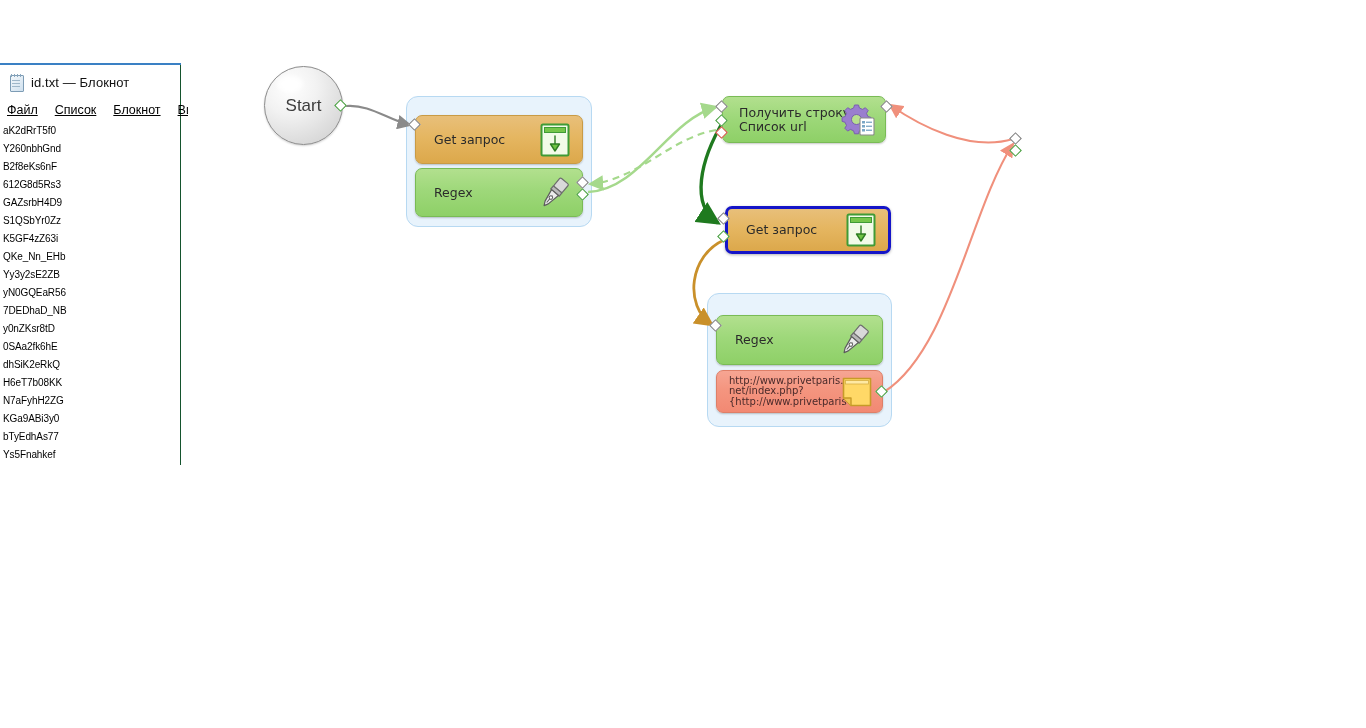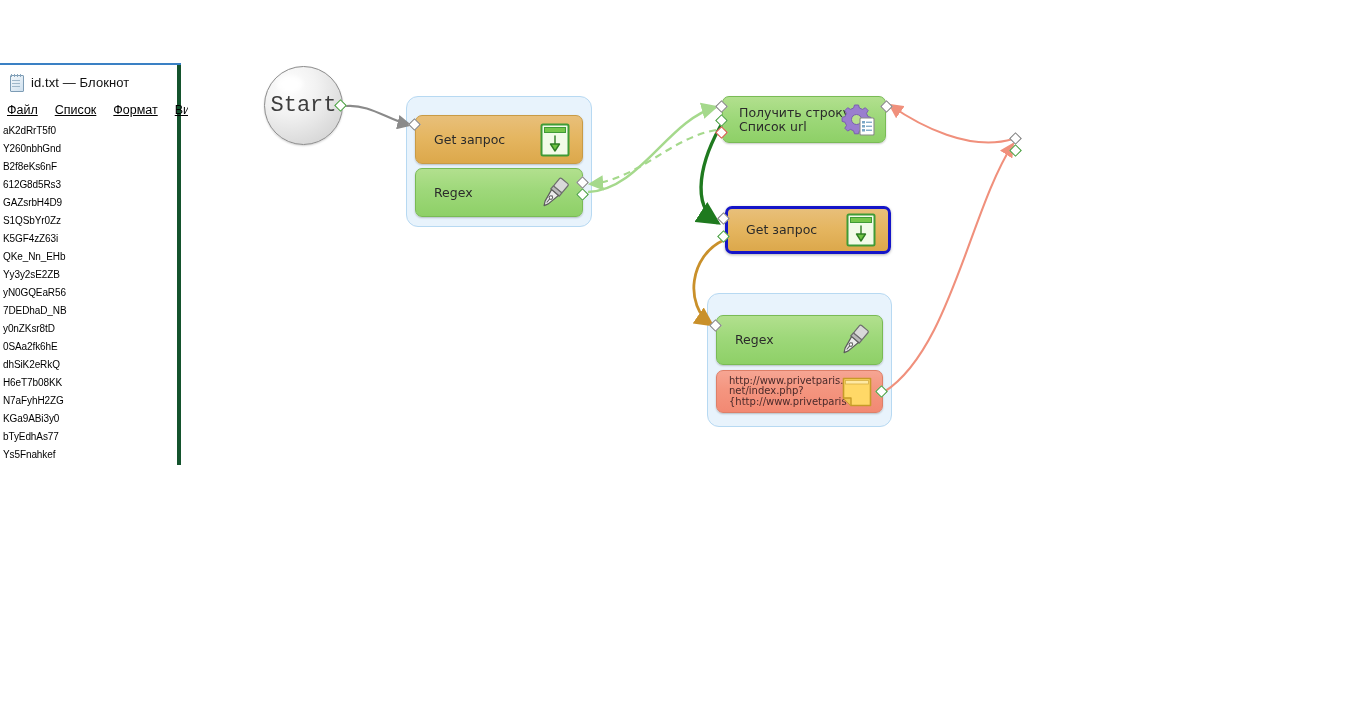--- a/index.html
+++ b/index.html
@@ -21,21 +21,21 @@
   }
 
   
   #notepad {
     position: absolute;
     left: 0;
     top: 63px;
     width: 181px;
     height: 402px;
     background: #ffffff;
-    border-right: 4px solid #14532d;
+    border-right: 1px solid #14532d;
     box-sizing: border-box;
   }
   #notepad-titlebar {
     position: absolute;
     left: 0; top: 0;
     width: 181px;
     height: 37px;
     border-top: 2px solid #3a80c4;
     box-sizing: border-box;
     display: flex;
@@ -139,24 +139,24 @@
   }
   #start-node .glare {
     position: absolute;
     left: 12px; top: 9px;
     width: 26px; height: 16px;
     border-radius: 50%;
     background: rgba(255,255,255,0.85);
     filter: blur(2px);
   }
   #start-label {
-    font-size: 22px;
+    font-size: 17px;
     color: #3d3d3d;
     position: relative;
-    font-family: Liberation Mono, monospace;
+    font-family: Liberation Sans, sans-serif;
   }
 
   
   .node {
     position: absolute;
     border-radius: 7px;
     box-sizing: border-box;
     display: flex;
     align-items: center;
     padding-left: 18px;
@@ -223,21 +223,21 @@
         <span class="line" style="top:5px;"></span>
         <span class="line" style="top:8px;"></span>
         <span class="line" style="top:11px;"></span>
       </span>
       <span id="notepad-title">id.txt — Блокнот</span>
     </div>
 
     <div id="notepad-menubar">
       <span class="menu-item"><span class="ul">Файл</span></span>
       <span class="menu-item"><span class="ul">Список</span></span>
-      <span class="menu-item"><span class="ul">Формат</span></span>
+      <span class="menu-item"><span class="ul">Блокнот</span></span>
       <span class="menu-item"><span class="ul">Ви,</span></span>
     </div>
 
     <div id="notepad-body">
       <div class="id-line">aK2dRrT5f0</div>
       <div class="id-line">Y260nbhGnd</div>
       <div class="id-line">B2f8eKs6nF</div>
       <div class="id-line">612G8d5Rs3</div>
       <div class="id-line">GAZsrbH4D9</div>
       <div class="id-line">S1QSbYr0Zz</div>

